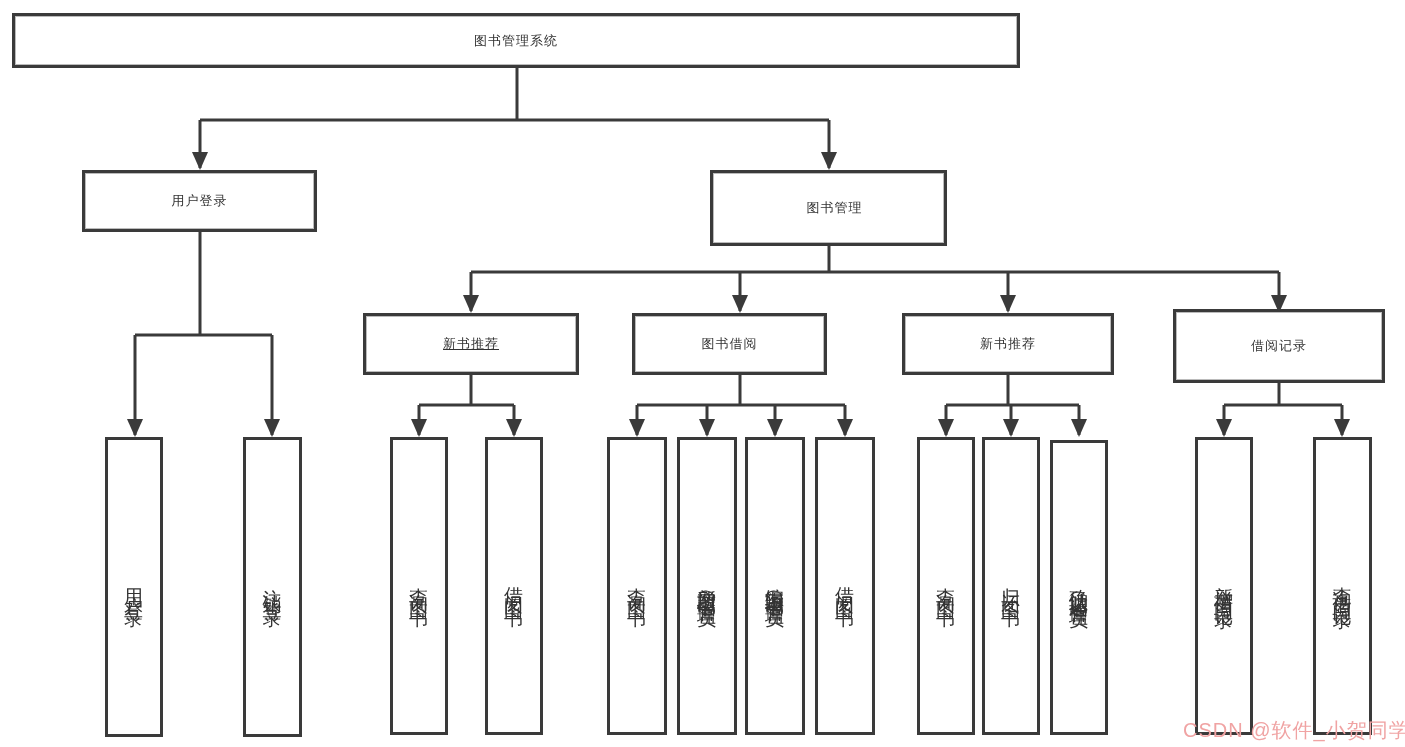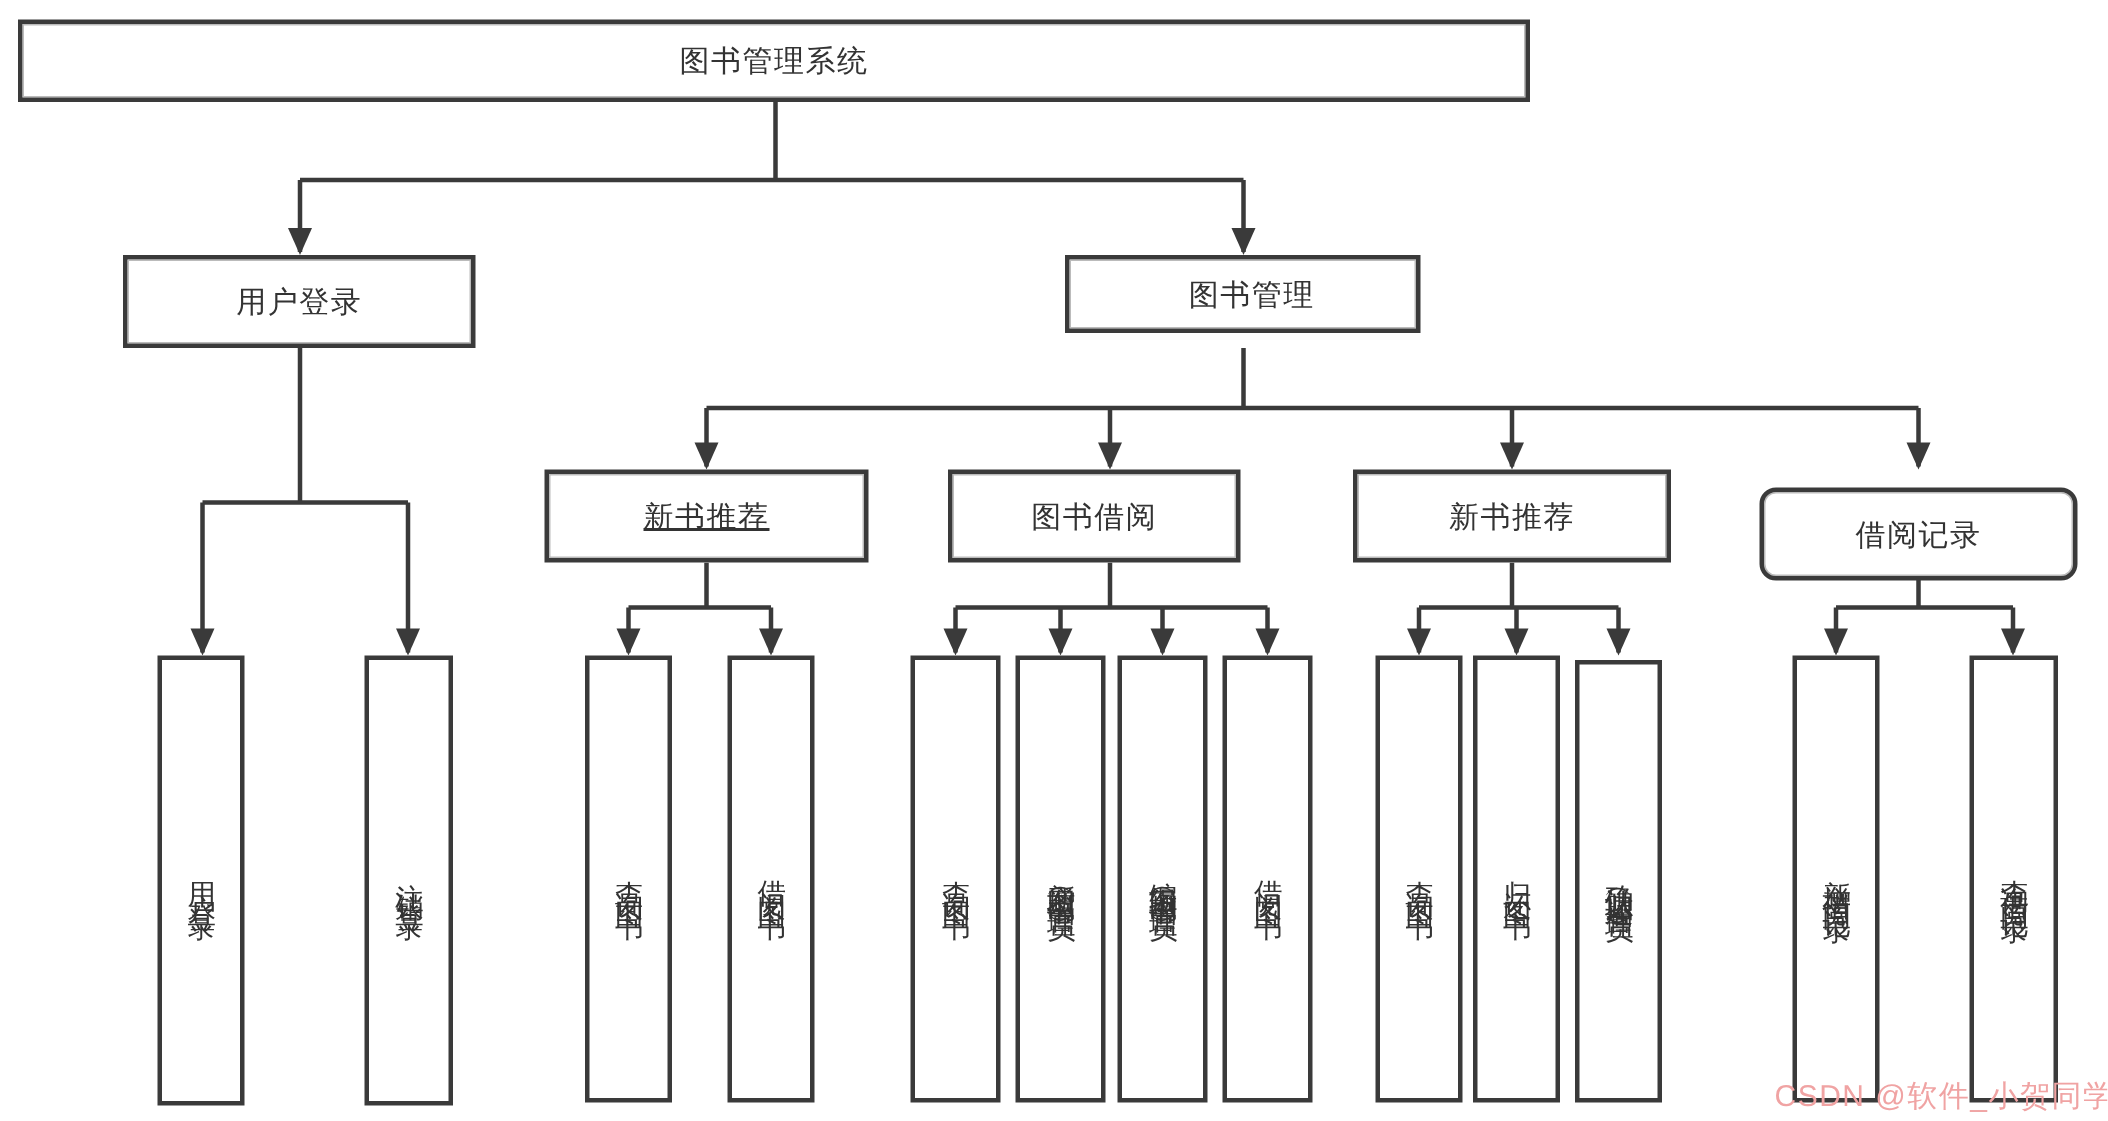--- a/index.html
+++ b/index.html
@@ -18,21 +18,21 @@
   }
   #wires{position:absolute;left:0;top:0;width:1405px;height:747px;}
   #wires path{stroke:var(--line);stroke-width:3;fill:none;}
   #wires polygon{fill:var(--line);stroke:none;}
   .hnode{
     position:absolute;
     display:flex;align-items:center;justify-content:center;
     border:3px solid var(--line);
     background:var(--bg);
     color:var(--text);
-    font-size:20px;
+    font-size:13px;
     letter-spacing:1px;
     box-sizing:border-box;
     box-shadow:0 0 0 1px #bbb inset;
     text-align:center;
   }
   .vnode{
     position:absolute;
     display:flex;align-items:center;justify-content:center;
     border:3px solid var(--line);
     background:var(--bg);
@@ -92,26 +92,26 @@
     <polygon points="1071,419 1087,419 1079,437"></polygon>
 
     <path d="M1279,375 V405 M1224,405 H1342 M1224,405 V435 M1342,405 V435"></path>
     <polygon points="1216,419 1232,419 1224,437"></polygon>
     <polygon points="1334,419 1350,419 1342,437"></polygon>
   </svg>
 
   <div class="hnode" style="left:12px;top:13px;width:1008px;height:55px;">图书管理系统</div>
 
   <div class="hnode" style="left:82px;top:170px;width:235px;height:62px;">用户登录</div>
-  <div class="hnode" style="left:710px;top:170px;width:237px;height:52px;padding-left:12px;">图书管理</div>
+  <div class="hnode" style="left:710px;top:170px;width:237px;height:76px;padding-left:12px;">图书管理</div>
 
   <div class="hnode" style="left:363px;top:313px;width:216px;height:62px;text-decoration:underline;">新书推荐</div>
   <div class="hnode" style="left:632px;top:313px;width:195px;height:62px;">图书借阅</div>
   <div class="hnode" style="left:902px;top:313px;width:212px;height:62px;">新书推荐</div>
-  <div class="hnode" style="left:1173px;top:325px;width:212px;height:62px;border-radius:11px;">借阅记录</div>
+  <div class="hnode" style="left:1173px;top:309px;width:212px;height:74px;">借阅记录</div>
 
   <div class="vnode" style="left:105px;top:437px;width:58px;height:300px;">用户登录</div>
   <div class="vnode" style="left:243px;top:437px;width:59px;height:300px;">注销登录</div>
 
   <div class="vnode" style="left:390px;top:437px;width:58px;height:298px;">查询图书</div>
   <div class="vnode" style="left:485px;top:437px;width:58px;height:298px;">借阅图书</div>
 
   <div class="vnode" style="left:607px;top:437px;width:60px;height:298px;">查询图书</div>
   <div class="vnode" style="left:677px;top:437px;width:60px;height:298px;letter-spacing:3px;">新增图书（管理员）</div>
   <div class="vnode" style="left:745px;top:437px;width:60px;height:298px;letter-spacing:3px;">编辑图书（管理员）</div>

